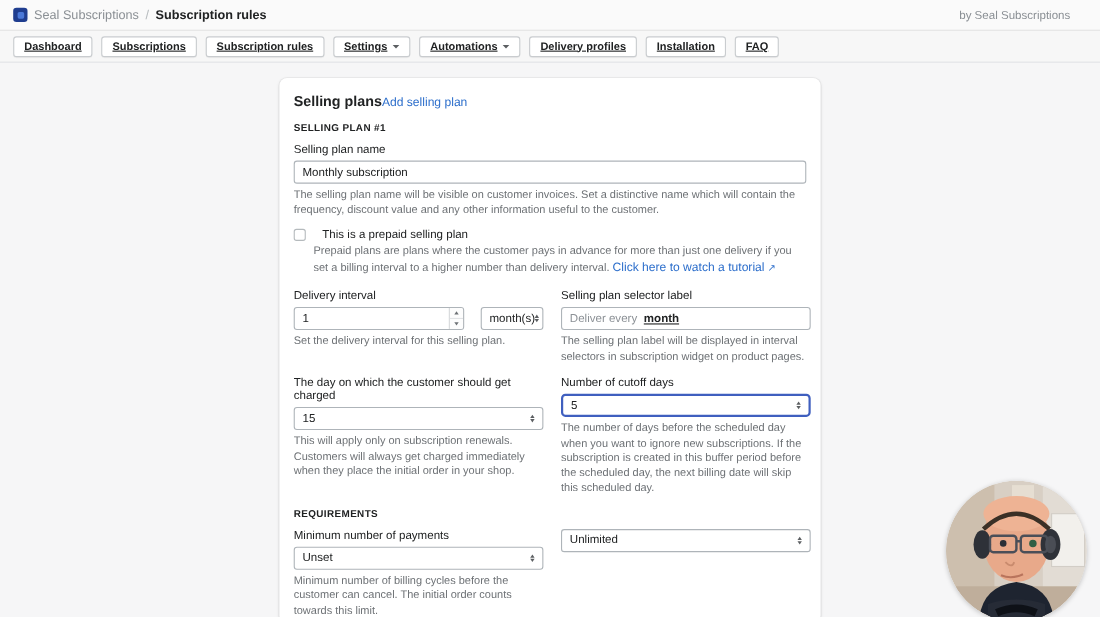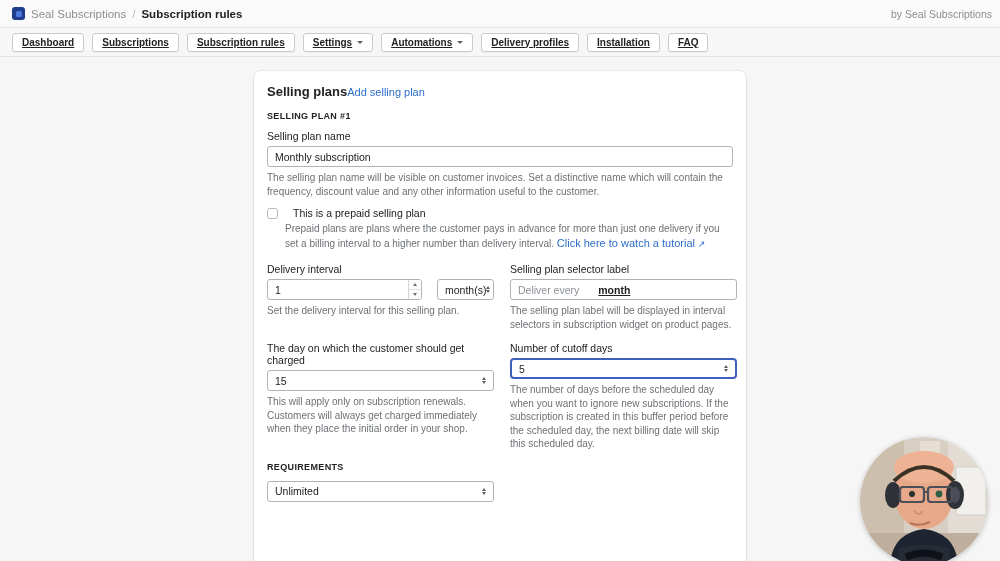--- a/index.html
+++ b/index.html
@@ -48,21 +48,21 @@
     width: 6px;
     height: 6px;
     border-radius: 1.5px;
     background: #4a78d8;
   }
   .bc-app { color: #8a8f94; }
   .bc-sep { color: #b5babd; }
   .bc-current { color: #202223; font-weight: bold; }
   .byline {
     position: absolute;
-    right: 8px;
+    right: 27px;
     font-size: 10.5px;
     color: #8a8f94;
   }
 
   
   .navbar {
     height: 29px;
     background: #f7f7f7;
     border-bottom: 1px solid #e1e3e5;
     display: flex;
@@ -382,21 +382,21 @@
                 <i class="down"></i>
               </span>
           </div>
         </div>
         <div class="help">Set the delivery interval for this selling plan.</div>
       </div>
 
       <div class="col">
         <span class="label">Selling plan selector label</span>
         <div class="selectbox" style="cursor:text;">
-          <span style="display:flex;gap:19px;align-items:baseline;">
+          <span style="display:flex;gap:6px;align-items:baseline;">
             <span style="color:#8c9196;">Deliver every</span>
             <span style="font-weight:bold;text-decoration:underline;">month</span>
           </span>
         </div>
         <div class="help">The selling plan label will be displayed in interval selectors in subscription widget on product pages.</div>
       </div>
     </div>
 
     <div class="row">
       <div class="col">
@@ -419,20 +419,31 @@
               <i class="up"></i>
               <i class="down"></i>
             </span>
         </div>
         <div class="help">The number of days before the scheduled day when you want to ignore new subscriptions. If the subscription is created in this buffer period before the scheduled day, the next billing date will skip this scheduled day.</div>
       </div>
     </div>
 
     <div class="section-head">REQUIREMENTS</div>
     <div class="row">
+      <div class="col">
+        <span class="label">Minimum number of payments</span>
+        <div class="selectbox">
+          <span class="sel-val">Unset</span>
+          <span class="spin">
+              <i class="up"></i>
+              <i class="down"></i>
+            </span>
+        </div>
+        <div class="help">Minimum number of billing cycles before the customer can cancel. The initial order counts towards this limit.</div>
+      </div>
       <div class="col">
         <div class="selectbox">
           <span class="sel-val">Unlimited</span>
           <span class="spin">
               <i class="up"></i>
               <i class="down"></i>
             </span>
         </div>
       </div>
     </div>

